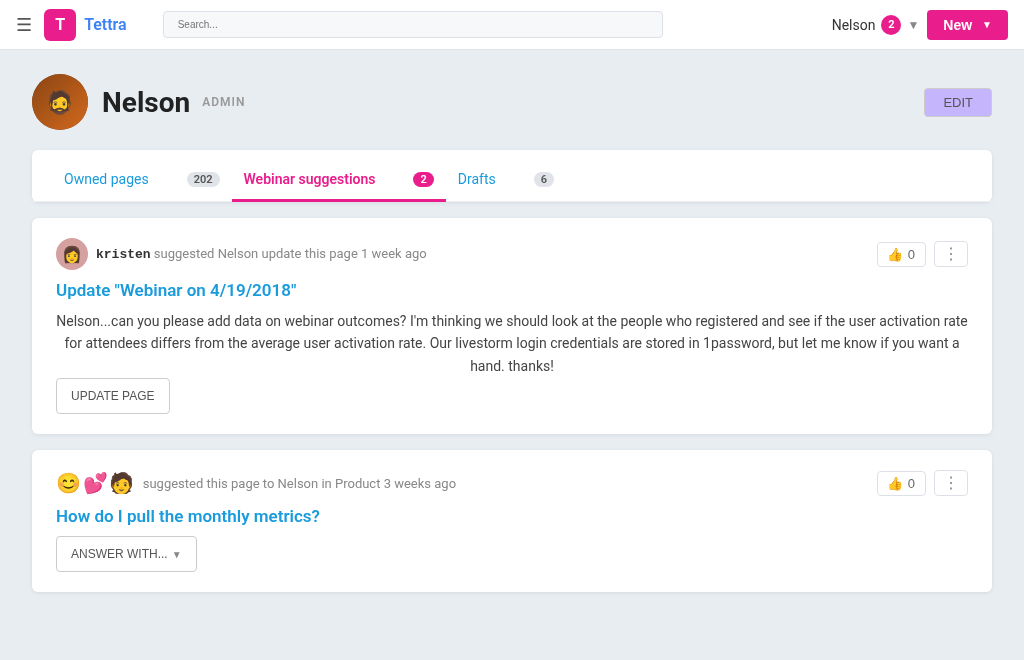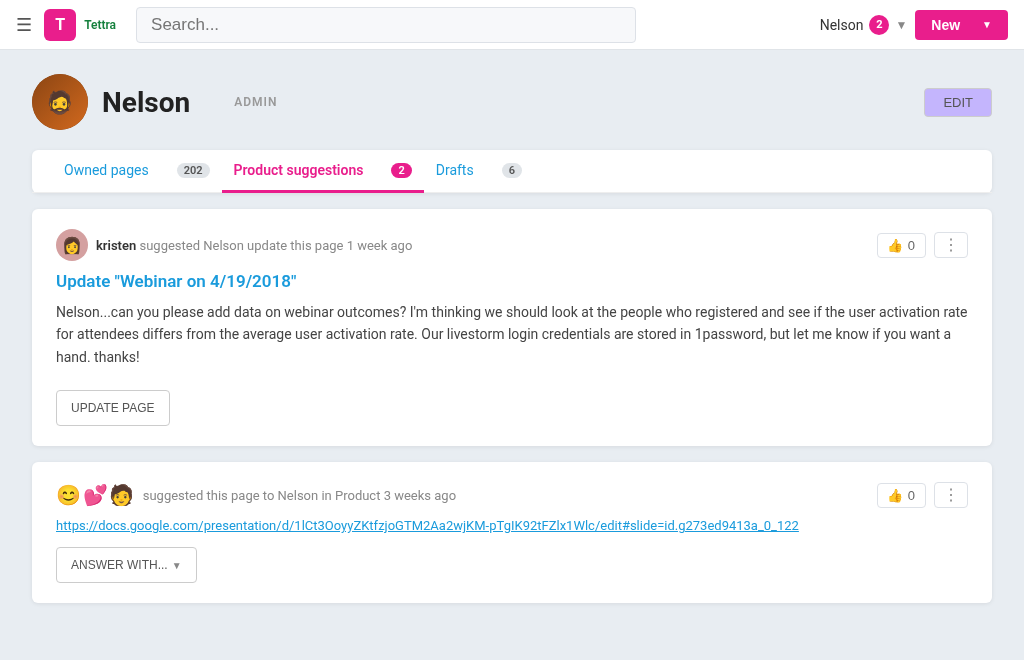--- a/index.html
+++ b/index.html
@@ -12,41 +12,42 @@
     }
     .nav-menu-icon { cursor: pointer; margin-right: 12px; color: #555; font-size: 18px; }
     .nav-logo {
       display: flex; align-items: center; margin-right: 20px;
     }
     .nav-logo-box {
       width: 32px; height: 32px; background: #e91e8c; border-radius: 6px;
       display: flex; align-items: center; justify-content: center;
       color: #fff; font-weight: bold; font-size: 16px; margin-right: 8px;
     }
-    .nav-logo-text { font-size: 12px; font-weight: 600; color: #15803d; text-align: right; }
+    .nav-logo-text { font-size: 16px; font-weight: 600; color: #3b82f6; text-align: right; }
     .nav-search {
       flex: 1; max-width: 500px;
     }
     .nav-search input {
       width: 100%; padding: 7px 14px; border: 1px solid #dde1e7;
-      border-radius: 4px; font-size: 17px; color: #333; background: #f7f8fa;
+      border-radius: 4px; font-size: 10px; color: #333; background: #f7f8fa;
       outline: none;
+      margin-left: 16px;
     }
     .nav-right { display: flex; align-items: center; margin-left: auto; gap: 8px; }
     .nav-user { display: flex; align-items: center; gap: 6px; font-size: 14px; color: #333; cursor: pointer; }
     .nav-badge {
       background: #e91e8c; color: #fff; border-radius: 50%;
       width: 20px; height: 20px; display: flex; align-items: center; justify-content: center;
       font-size: 11px; font-weight: bold;
     }
     .nav-chevron { color: #888; font-size: 12px; }
     .nav-new-btn {
       background: #e91e8c; color: #fff; border: none; border-radius: 4px;
       padding: 7px 16px; font-size: 14px; font-weight: 600; cursor: pointer;
-      display: flex; align-items: center; gap: 22px;
+      display: flex; align-items: center; gap: 10px;
     }
     .nav-new-btn .btn-chevron { font-size: 10px; }
 
     
     .page-container { padding: 24px 32px; max-width: 1024px; margin: 0 auto; }
 
     
     .profile-header {
       display: flex; align-items: center; margin-bottom: 20px;
     }
@@ -57,40 +58,40 @@
     }
     .profile-avatar-img {
       width: 56px; height: 56px; border-radius: 50%;
       background: linear-gradient(135deg, #8B4513, #D2691E);
       display: flex; align-items: center; justify-content: center;
       font-size: 22px;
     }
     .profile-name { font-size: 28px; font-weight: 700; color: #222; margin-right: 12px; }
     .profile-role {
       font-size: 12px; color: #999; font-weight: 600; letter-spacing: 1px;
-      padding: 2px 0; text-transform: uppercase; margin-left: 32px;
+      padding: 2px 0; text-transform: uppercase;
     }
     .edit-btn {
       margin-left: auto; border: 1px solid #ccc; background: #c4b5fd;
       padding: 6px 18px; border-radius: 4px; font-size: 13px; color: #555;
       cursor: pointer; font-weight: 500;
     }
 
     
     .tabs-card {
       background: #fff; border-radius: 6px; box-shadow: 0 1px 4px rgba(0,0,0,0.08);
       margin-bottom: 16px;
     }
     .tabs-row {
       display: flex; align-items: center; padding: 0 20px;
       border-bottom: 1px solid #eee;
     }
     .tab-item {
-      display: flex; align-items: center; gap: 6px;
-      padding: 12px 12px 12px; font-size: 14px; color: #888;
+      display: flex; align-items: center; gap: 16px;
+      padding: 21px 12px 12px; font-size: 14px; color: #888;
       cursor: pointer; border-bottom: 3px solid transparent;
       margin-bottom: -1px; white-space: nowrap;
     }
     .tab-item.active { color: #e91e8c; border-bottom-color: #e91e8c; font-weight: 600; }
     .tab-badge {
       border-radius: 10px; padding: 1px 7px; font-size: 11px; font-weight: 600;
       background: #e0e4e8; color: #555; margin-left: 22px;
     }
     .tab-item.active .tab-badge { background: #e91e8c; color: #fff; }
 
@@ -103,35 +104,35 @@
       display: flex; align-items: center; justify-content: space-between; margin-bottom: 10px;
     }
     .suggestion-meta { display: flex; align-items: center; gap: 8px; }
     .suggestion-avatar {
       width: 32px; height: 32px; border-radius: 50%; overflow: hidden; flex-shrink: 0;
       display: flex; align-items: center; justify-content: center; font-size: 16px;
       background: #d4a0a0;
     }
     .suggestion-avatar-group { display: flex; gap: 2px; align-items: center; }
     .suggestion-meta-text { font-size: 13px; color: #888; }
-    .suggestion-meta-text strong { color: #333; font-weight: 600; }
+    .suggestion-meta-text strong { color: #333; font-weight: 600; font-family: Liberation Mono, monospace; }
     .suggestion-actions { display: flex; align-items: center; gap: 8px; }
     .thumbs-btn {
       display: flex; align-items: center; gap: 4px;
       border: 1px solid #dde1e7; border-radius: 4px; padding: 4px 10px;
       background: #fff; font-size: 13px; color: #666; cursor: pointer;
     }
     .more-btn {
       border: 1px solid #dde1e7; border-radius: 4px; padding: 4px 8px;
       background: #fff; font-size: 16px; color: #888; cursor: pointer; line-height: 1;
     }
     .suggestion-title {
       font-size: 17px; font-weight: 600; color: #1a9bdc; margin-bottom: 10px; cursor: pointer;
     }
-    .suggestion-body { font-size: 14px; color: #444; line-height: 1.6; margin-bottom: 22px; }
+    .suggestion-body { font-size: 14px; color: #444; line-height: 1.6; margin-bottom: 1px; text-align: center; }
     .suggestion-link { font-size: 13px; color: #1a9bdc; word-break: break-all; margin-bottom: 14px; display: block; }
     .action-btn {
       border: 1px solid #ccc; background: #fff; border-radius: 4px;
       padding: 10px 14px; font-size: 12px; color: #555; cursor: pointer;
       font-weight: 500; display: inline-flex; align-items: center; gap: 4px;
     }
     .action-btn .btn-arrow { font-size: 10px; color: #888; }
   </style>
 </head>
 <body>
@@ -171,21 +172,21 @@
     <button class="edit-btn">EDIT</button>
   </div>
 
   <div class="tabs-card">
     <div class="tabs-row">
       <div class="tab-item">
         <span style="color:#1a9bdc;">Owned pages</span>
         <span class="tab-badge">202</span>
       </div>
       <div class="tab-item active">
-        <span>Product suggestions</span>
+        <span>Webinar suggestions</span>
         <span class="tab-badge">2</span>
       </div>
       <div class="tab-item">
         <span style="color:#1a9bdc;">Drafts</span>
         <span class="tab-badge" style="background:#e0e4e8;color:#555;">6</span>
       </div>
     </div>
   </div>
 
   <div class="suggestion-card">
@@ -223,20 +224,20 @@
         </span>
       </div>
       <div class="suggestion-actions">
         <button class="thumbs-btn">
           <span>👍</span>
           <span>0</span>
         </button>
         <button class="more-btn">⋮</button>
       </div>
     </div>
-    <a class="suggestion-link" href="#">https://docs.google.com/presentation/d/1lCt3OoyyZKtfzjoGTM2Aa2wjKM-pTgIK92tFZlx1Wlc/edit#slide=id.g273ed9413a_0_122</a>
+    <div class="suggestion-title">How do I pull the monthly metrics?</div>
     <button class="action-btn">
       ANSWER WITH...
       <span class="btn-arrow">▼</span>
     </button>
   </div>
 
 </div>
 
 </body></html>

